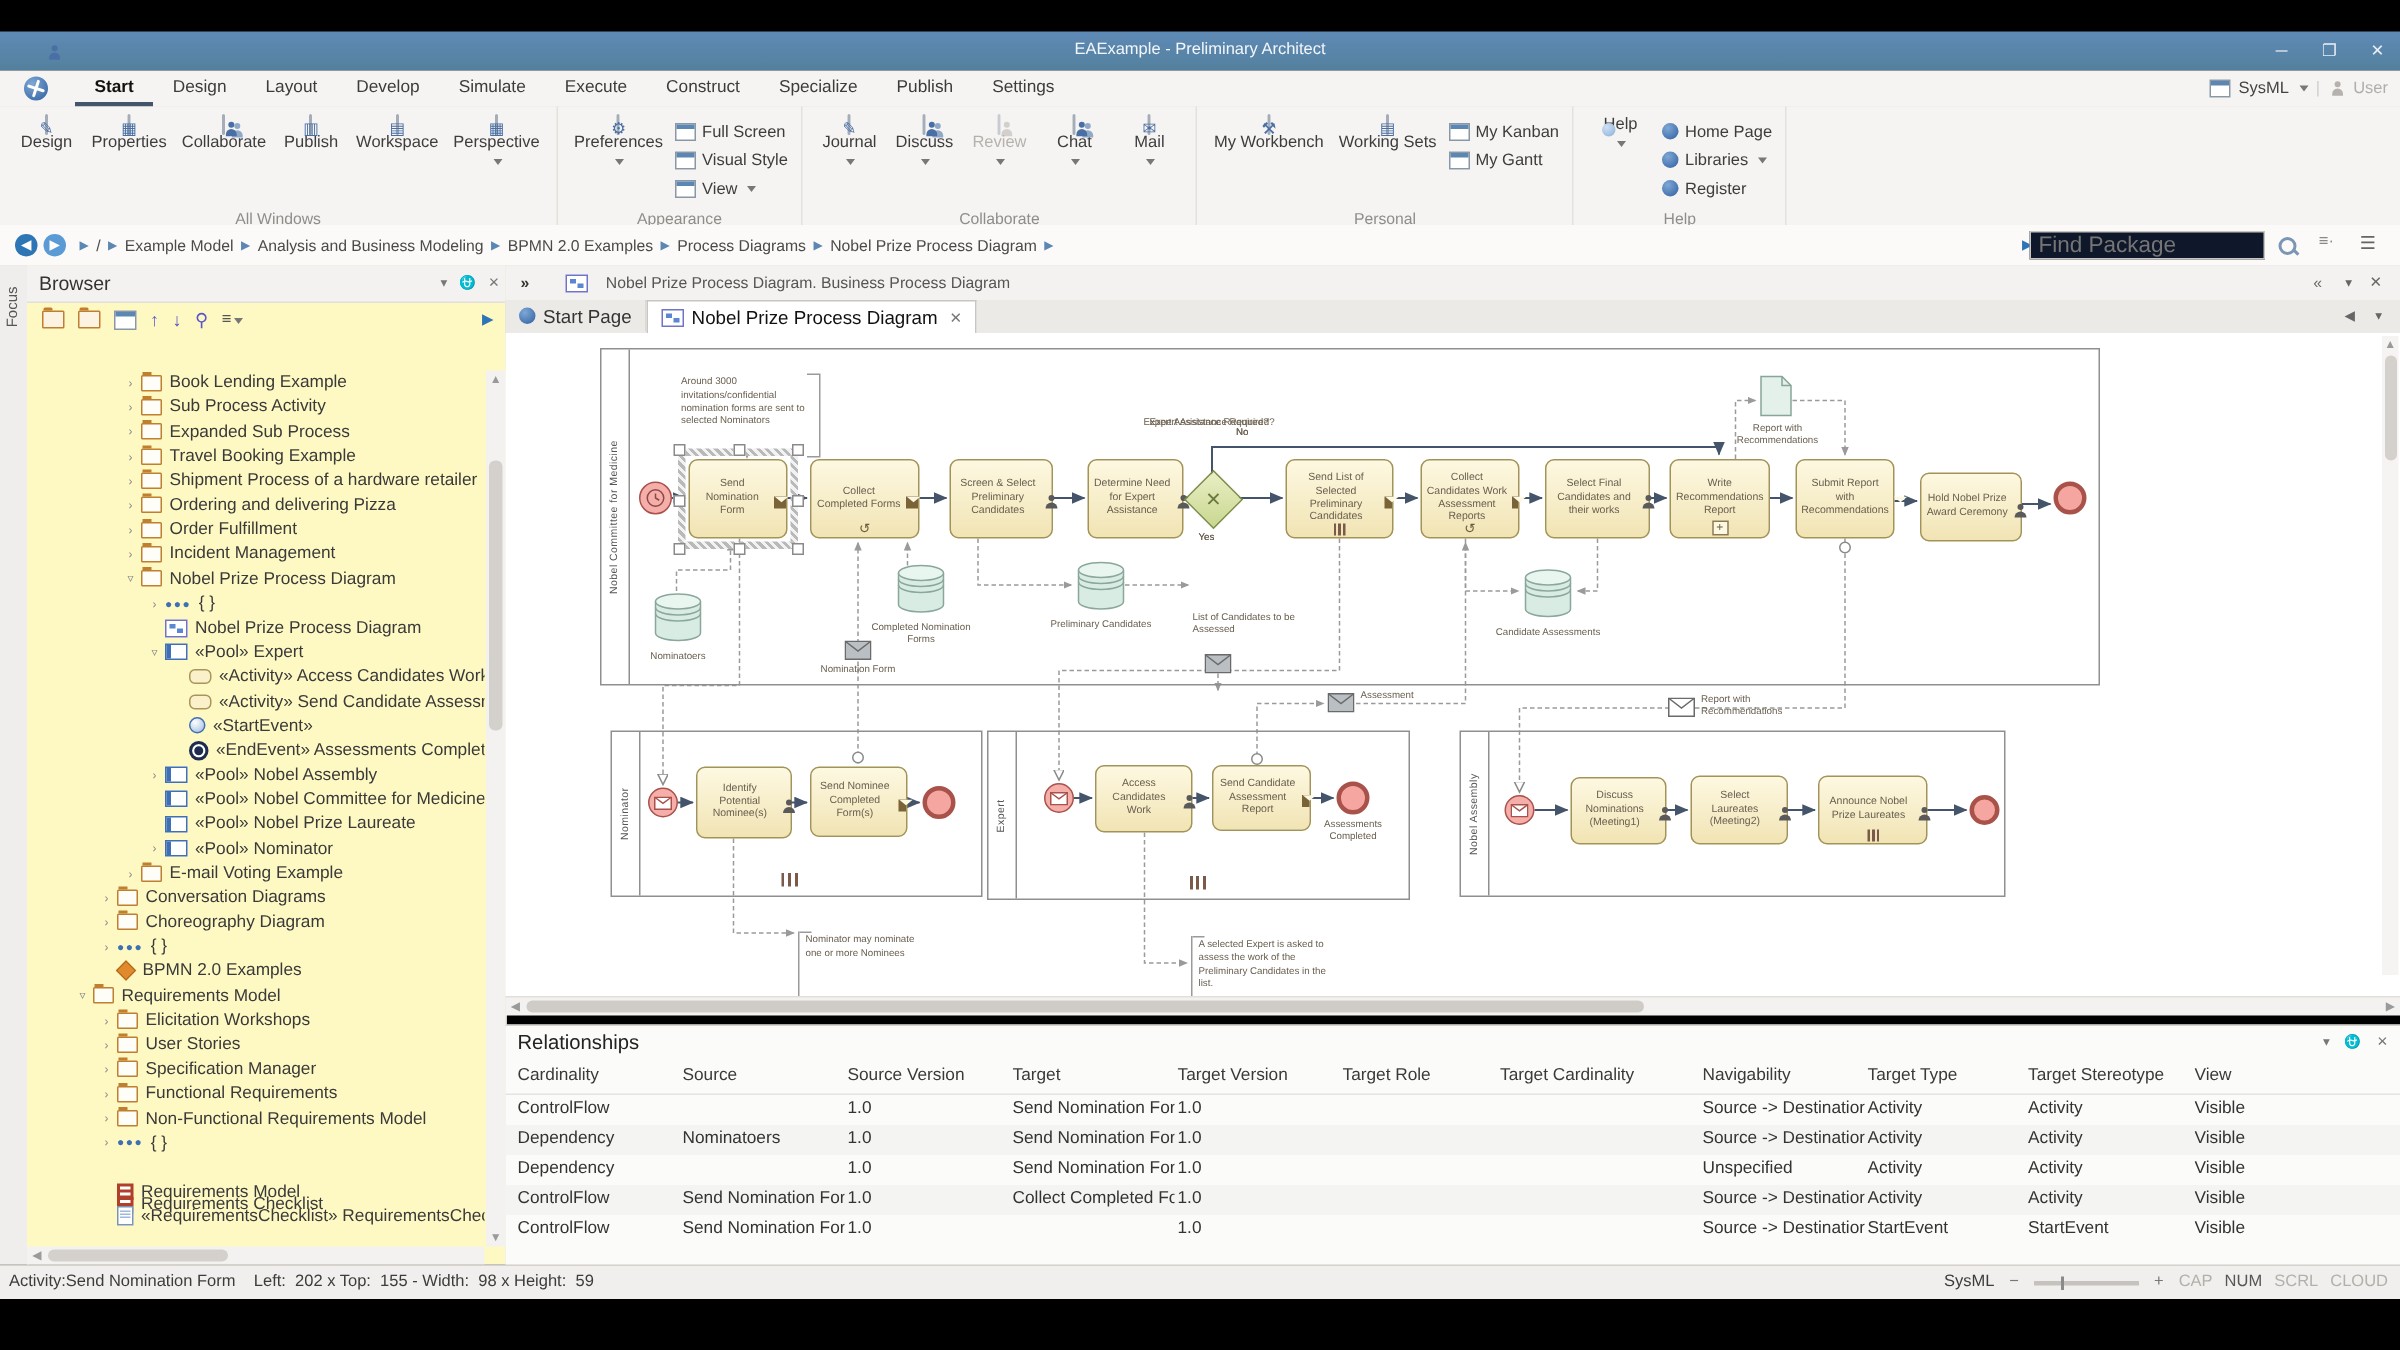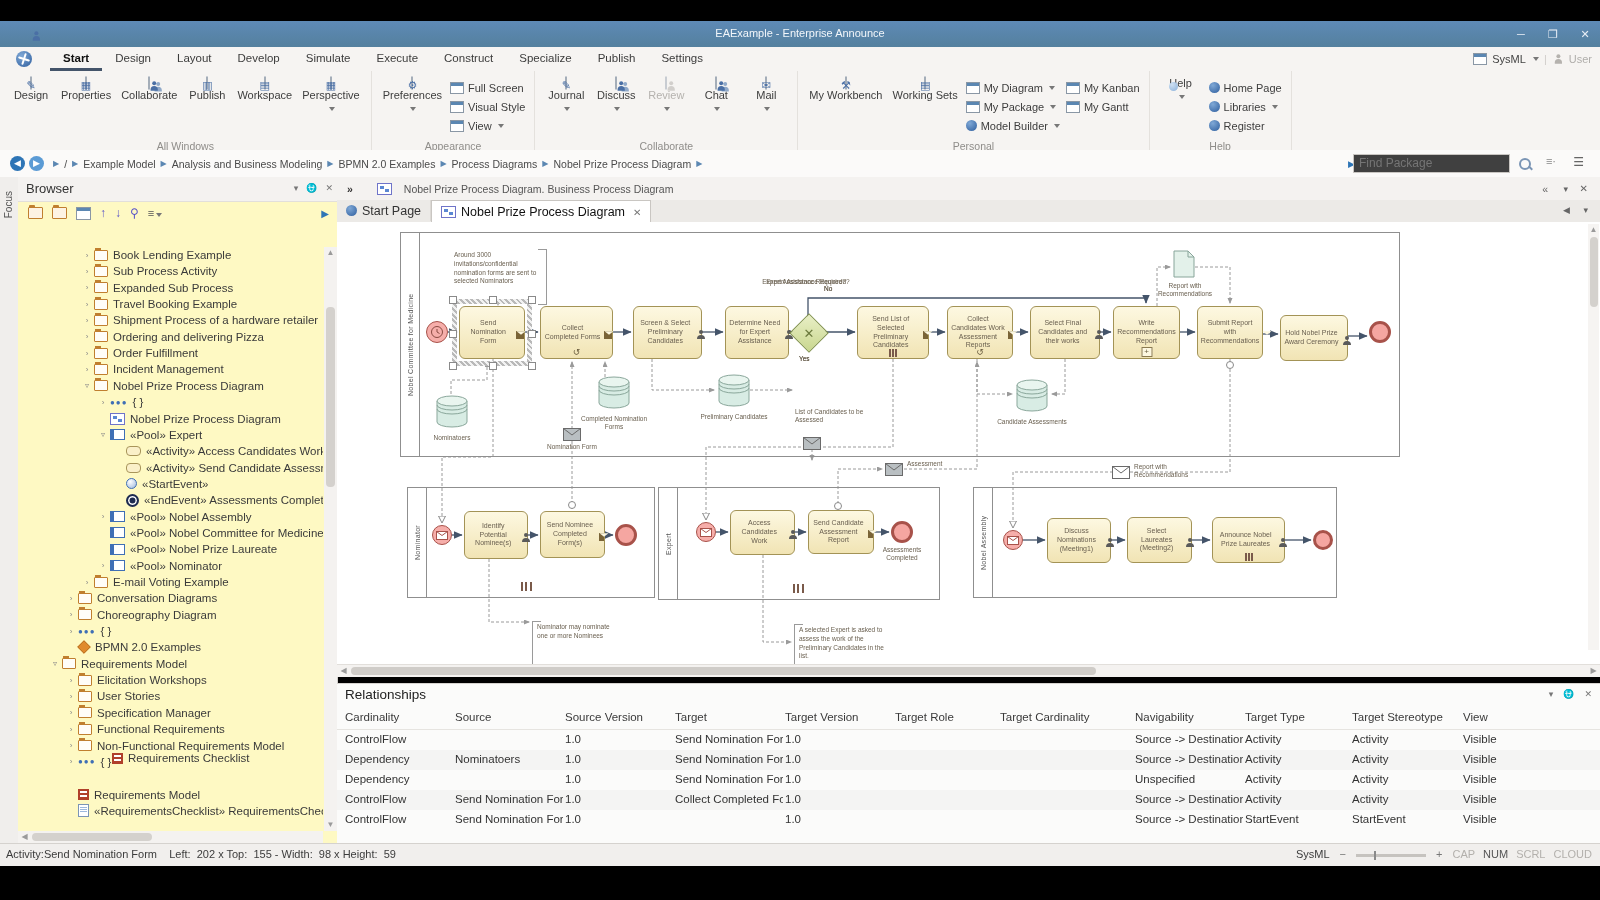--- a/index.html
+++ b/index.html
@@ -46,21 +46,21 @@
   .mag::before{content:"";position:absolute;left:1px;top:1px;width:8px;height:8px;border:2px solid #7b95b5;border-radius:50%;}
   .mag::after{content:"";position:absolute;left:10px;top:10px;width:5px;height:2px;background:#7b95b5;transform:rotate(45deg);}
   .bookico{width:18px;height:22px;background:#5b87b2;border-radius:2px 4px 4px 2px;position:relative;margin:0 auto;}
   .bookico::before{content:"";position:absolute;left:2px;top:0;bottom:0;width:2px;background:#3d699a;}
   .bookico::after{content:"";position:absolute;right:3px;top:5px;width:9px;height:9px;border-radius:50%;background:radial-gradient(circle at 35% 30%,#cfe0f2,#89b0da);}
   
   #crumbbar{left:0;top:150px;width:1600px;height:27px;background:#fbfaf9;border-bottom:1px solid #dbd8d4;display:flex;align-items:center;font-size:10.5px;color:#4a4a4a;}
   .navball{width:15px;height:15px;border-radius:50%;color:#fff;font-size:9px;line-height:15px;text-align:center;margin-right:4px;}
   .crumb-sep{color:#5b87b2;margin:0 5px;font-size:8px;}
   .crumb-item{white-space:nowrap;}
-  #findpkg{position:absolute;right:90px;top:4px;width:145px;height:17px;border:1px solid #c9c6c2;background:#404040;font-size:12px;color:#9a9a9a;padding:0 5px;line-height:17px;}
+  #findpkg{position:absolute;right:90px;top:4px;width:145px;height:17px;border:1px solid #c9c6c2;background:#0f172a;font-size:15px;color:#9a9a9a;padding:0 5px;line-height:17px;}
   
   #focus-strip{left:0;top:177px;width:18px;height:666px;background:#f0eeec;border-right:1px solid #dcd9d5;}
   #focus-strip span{position:absolute;top:14px;left:3px;writing-mode:vertical-rl;transform:rotate(180deg);font-size:10px;color:#555;}
   #browser{left:18px;top:177px;width:319px;height:666px;background:#fef9c3;border-right:1px solid #d2cfcb;}
   #browser-hd{position:absolute;left:0;top:0;right:0;height:24px;background:#f4f2f0;border-bottom:1px solid #e2dfdb;}
   #browser-hd .t{position:absolute;left:8px;top:4px;font-size:13px;color:#333;}
   .hd-icos{position:absolute;right:4px;top:6px;display:flex;gap:8px;color:#777;font-size:9px;}
   #browser-tools{position:absolute;left:0;top:24px;right:0;height:24px;display:flex;align-items:center;gap:9px;padding-left:10px;}
   .folder{width:13px;height:10px;border:1px solid #c07f2f;background:#fdf3e3;border-radius:1px;position:relative;}
   .folder::before{content:"";position:absolute;left:0;top:-3px;width:6px;height:2px;background:#c07f2f;border-radius:1px 1px 0 0;}
@@ -153,21 +153,21 @@
   #blackbot{left:0;top:866px;width:1600px;height:34px;background:#000;}
   .clearfix::after{content:"";display:block;clear:both;}
 </style>
 </head>
 <body>
 
 <div id="app">
   <div class="abs" id="titlebar">
     <span class="tb-ico ea-ball" style="left:8px;"></span>
     <span class="tb-ico" style="left:30px;top:7px;"><span class="person" style="transform:scale(.8);--c:#fff;"></span></span>
-    <span class="title">EAExample - Enterprise Announce</span>
+    <span class="title">EAExample - Preliminary Architect</span>
     <span class="win-ctrl" style="right:64px;">─</span>
     <span class="win-ctrl" style="right:32px;">❐</span>
     <span class="win-ctrl" style="right:0;">✕</span>
   </div>
 
   <div class="abs clearfix" id="tabrow">
     <span class="tb-ico ea-ball" style="left:16px;top:4px;position:absolute;"></span>
     <div style="margin-left:50px;" id="rtabs">
         <span class="rtab active">Start</span>
         <span class="rtab">Design</span>
@@ -207,32 +207,20 @@
           </div></div><div class="glabel">Appearance</div></div>
       <div class="rgroup"><div class="bigbtn"><span class="bicon"><span class="winico"><span class="g">✎</span></span></span><div>Journal</div><span class="caret"></span></div><div class="bigbtn"><span class="bicon"><span class="winico"><span class="g">
                 <span class="person duo" style="transform:scale(.8)"></span>
               </span></span></span><div>Discuss</div><span class="caret"></span></div><div class="bigbtn disabled"><span class="bicon"><span class="winico" style="opacity:.55"><span class="g">
                 <span class="person gray" style="transform:scale(.8)"></span>
               </span></span></span><div>Review</div><span class="caret"></span></div><div class="bigbtn"><span class="bicon"><span class="winico"><span class="g">
                 <span class="person duo" style="transform:scale(.8)"></span>
               </span></span></span><div>Chat</div><span class="caret"></span></div><div class="bigbtn"><span class="bicon"><span class="winico"><span class="g">✉</span></span></span><div>Mail</div><span class="caret"></span></div><div class="glabel">Collaborate</div></div>
       <div class="rgroup"><div class="bigbtn"><span class="bicon"><span class="winico"><span class="g">⚒</span></span></span><div>My Workbench</div></div><div class="bigbtn"><span class="bicon"><span class="winico"><span class="g">▤</span></span></span><div>Working Sets</div></div><div class="stack"><div class="sitem">
             <span class="mini blue"></span>
-            <span>My Diagram</span>
-            <span class="caret"></span>
-          </div><div class="sitem">
-            <span class="mini blue"></span>
-            <span>My Package</span>
-            <span class="caret"></span>
-          </div><div class="sitem">
-            <span class="mini ball"></span>
-            <span>Model Builder</span>
-            <span class="caret"></span>
-          </div></div><div class="stack"><div class="sitem">
-            <span class="mini blue"></span>
             <span>My Kanban</span>
           </div><div class="sitem">
             <span class="mini blue"></span>
             <span>My Gantt</span>
           </div></div><div class="glabel">Personal</div></div>
       <div class="rgroup"><div class="bigbtn"><span class="bicon"><span class="bookico"></span></span><div>Help</div><span class="caret"></span></div><div class="stack"><div class="sitem">
             <span class="mini ball"></span>
             <span>Home Page</span>
           </div><div class="sitem">
             <span class="mini ball"></span>
@@ -446,21 +434,21 @@
         <div class="trow" style="top: 490.5px; padding-left: 48px;">
           <span class="texp">›</span>
           <span class="ticon ic-folder"></span>
           <span>Non-Functional Requirements Model</span>
         </div>
         <div class="trow" style="top: 506.85px; padding-left: 48px;">
           <span class="texp">›</span>
           <span class="ticon ic-dots">●●●</span>
           <span>{ }</span>
         </div>
-        <div class="trow" style="top: 503px; padding-left: 48px; margin-left: 34px;">
+        <div class="trow" style="top: 548px; padding-left: 48px;">
           <span class="texp"></span>
           <span class="ticon ic-check"></span>
           <span>Requirements Checklist</span>
         </div>
         <div class="trow" style="top: 539.55px; padding-left: 48px;">
           <span class="texp"></span>
           <span class="ticon ic-check"></span>
           <span>Requirements Model</span>
         </div>
         <div class="trow" style="top: 555.9px; padding-left: 48px;">

